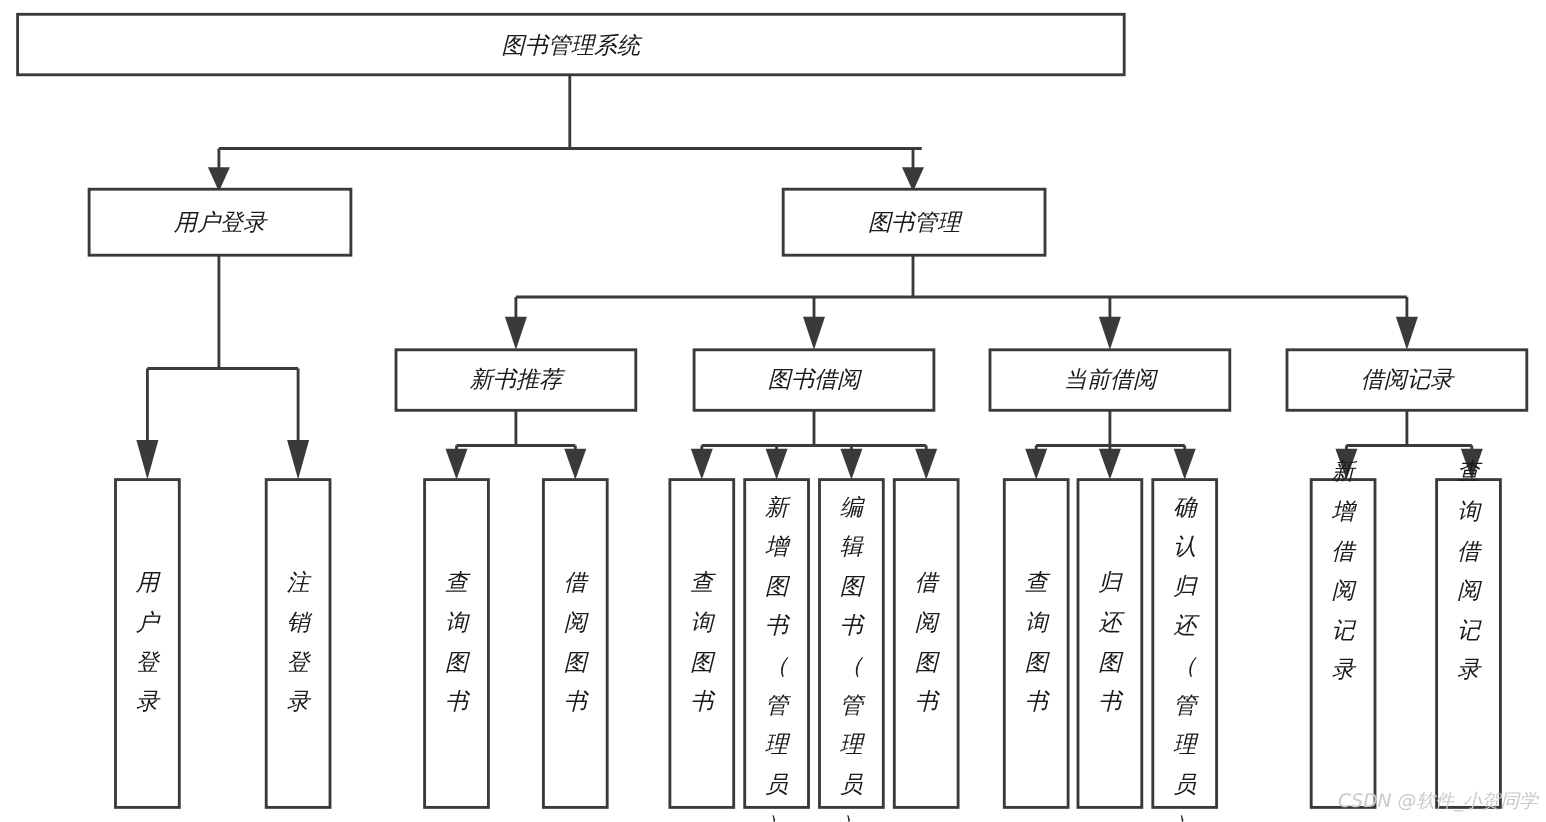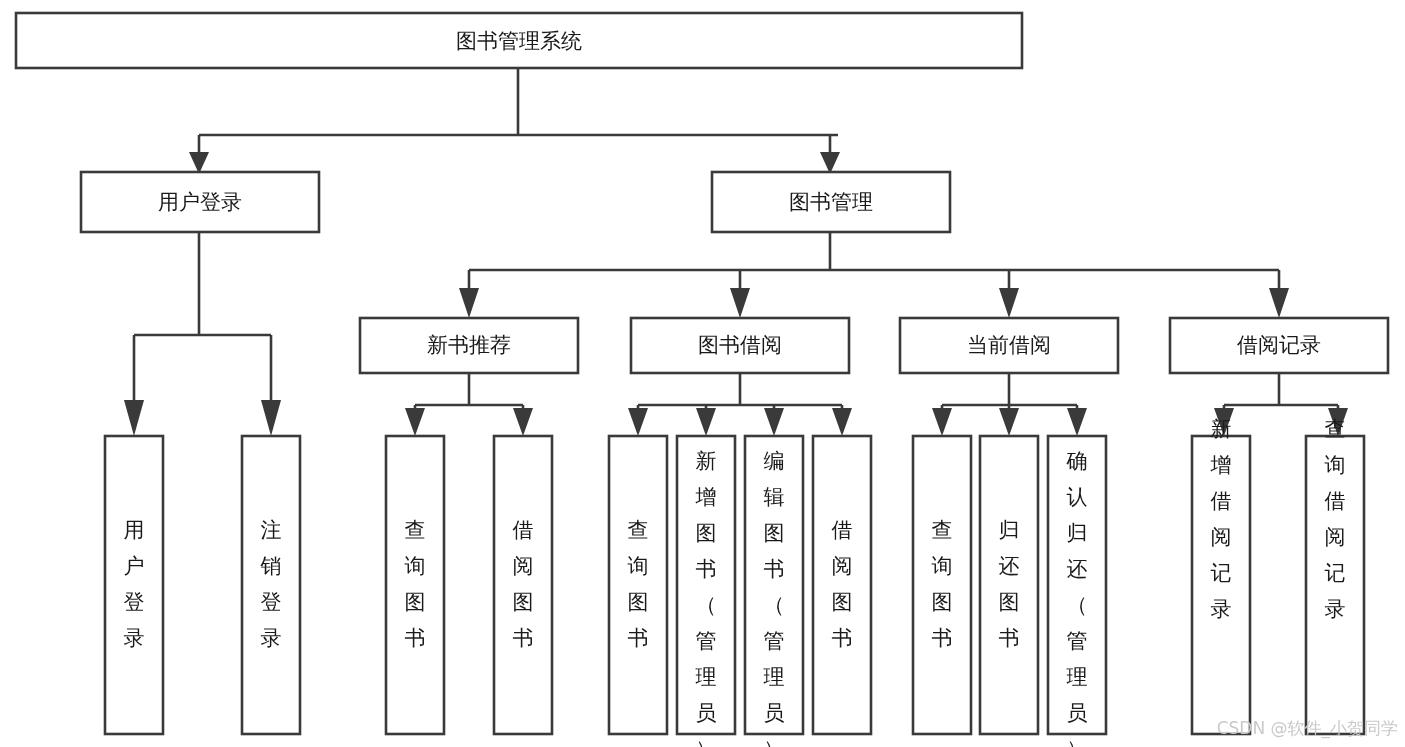--- a/index.html
+++ b/index.html
@@ -10,20 +10,21 @@
   }
   body {
     font-family: "DejaVu Sans", "Liberation Sans", sans-serif;
   }
   #diagram-root {
     position: relative;
     width: 1405px;
     height: 747px;
     background: #ffffff;
     overflow: hidden;
+    font-style: italic;
   }
   svg.tree-canvas {
     position: absolute;
     left: 0;
     top: 0;
     width: 1405px;
     height: 747px;
     display: block;
   }
   .node-box {

